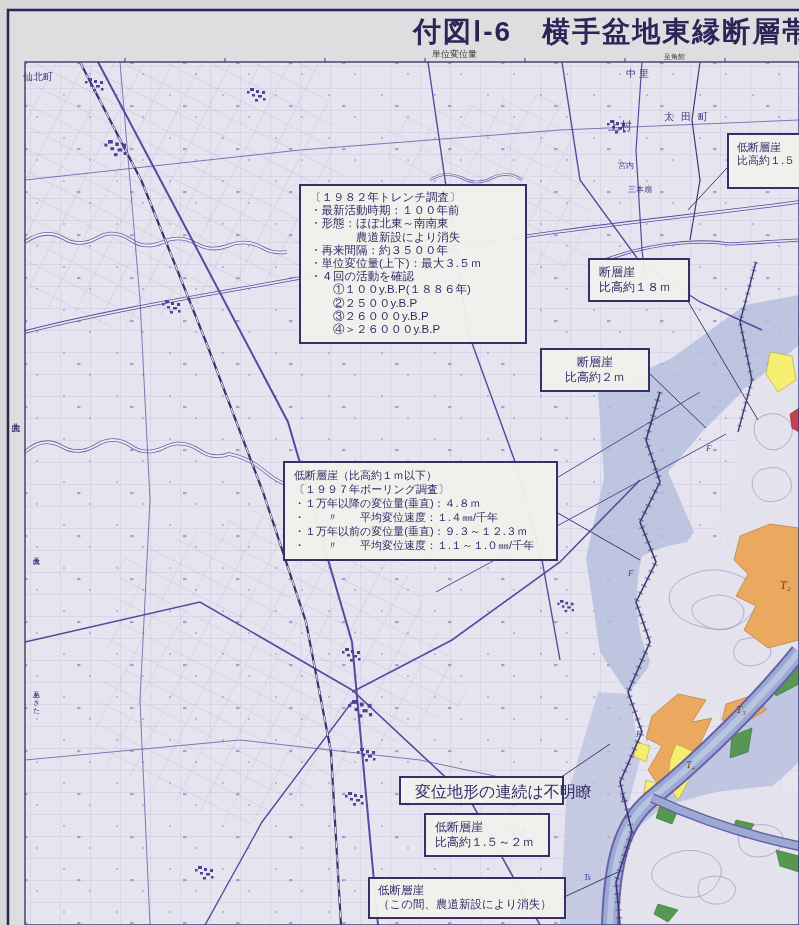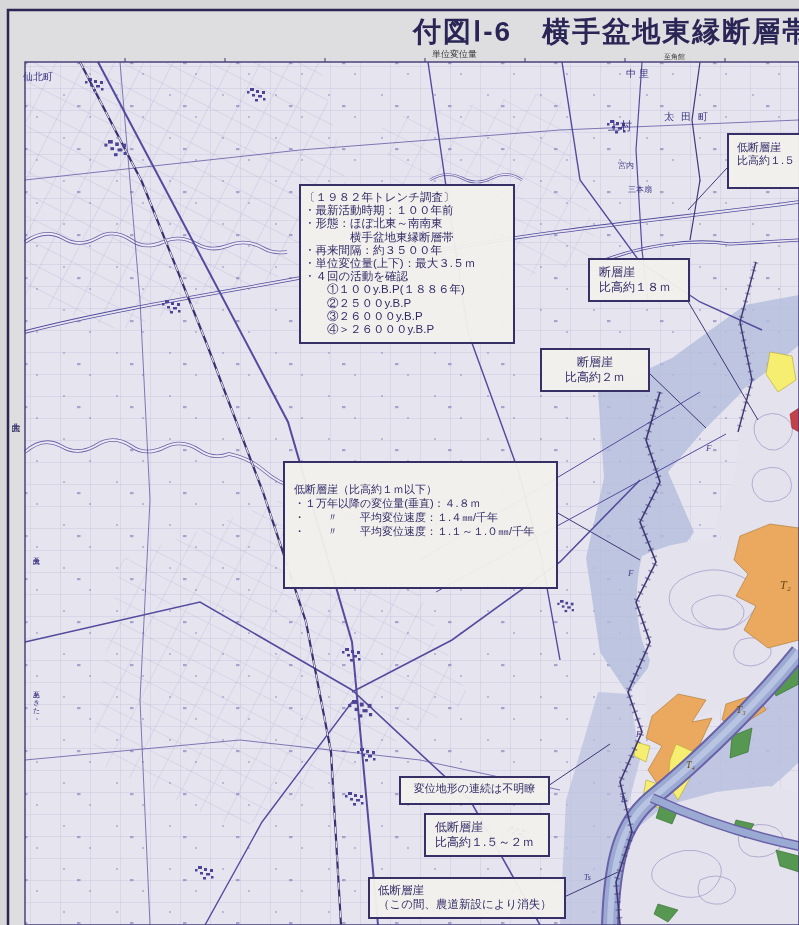--- a/index.html
+++ b/index.html
@@ -191,52 +191,54 @@
 <span class="glab" style="left:736px;top:703px;font-size:11px;">T₃</span>
 <span class="glab" style="left:686px;top:759px;font-size:10px;">T₄</span>
 <span class="glab" style="left:620px;top:795px;font-size:8px;color:#3b3483;">Ts</span>
 <span class="glab" style="left:584px;top:873px;font-size:8px;color:#3b3483;">Ts</span>
 
 <div class="abox" style="left:727px;top:133px;width:92px;height:40px;font-size:11px;padding:6px 8px;">
   <div>低断層崖</div>
   <div>比高約１.５</div>
 </div>
 
-<div class="abox" style="left:299px;top:184px;width:206px;height:146px;font-size:11.5px;line-height:13.2px;padding:5px 3px;">
+<div class="abox" style="left:299px;top:184px;width:206px;height:146px;font-size:11.5px;line-height:13.2px;padding:5px 9px;">
   <div>〔１９８２年トレンチ調査〕</div>
   <div>・最新活動時期：１００年前</div>
   <div>・形態：ほぼ北東～南南東</div>
-  <div>　　　　横手盆地東縁断層帯</div>
+  <div>　　　　農道新設により消失</div>
   <div>・再来間隔：約３５００年</div>
   <div>・単位変位量(上下)：最大３.５ｍ</div>
   <div>・４回の活動を確認</div>
   <div>　　①１００y.B.P(１８８６年)</div>
   <div>　　②２５００y.B.P</div>
   <div>　　③２６０００y.B.P</div>
   <div>　　④＞２６０００y.B.P</div>
 </div>
 
 <div class="abox" style="left:588px;top:258px;width:80px;height:30px;font-size:12px;padding:5px 9px;">
   <div>断層崖</div>
   <div>比高約１８ｍ</div>
 </div>
 
 <div class="abox c" style="left:540px;top:348px;width:88px;height:30px;font-size:12px;padding:5px 9px;">
   <div>断層崖</div>
   <div>比高約２ｍ</div>
 </div>
 
-<div class="abox" style="left:283px;top:461px;width:253px;height:86px;font-size:11px;line-height:14px;padding:19px 9px;">
+<div class="abox" style="left:283px;top:461px;width:253px;height:86px;font-size:11px;line-height:14px;padding:5px 9px;">
   <div>低断層崖（比高約１ｍ以下）</div>
+  <div>〔１９９７年ボーリング調査〕</div>
   <div>・１万年以降の変位量(垂直)：４.８ｍ</div>
   <div>・　　〃　　平均変位速度：１.４㎜/千年</div>
+  <div>・１万年以前の変位量(垂直)：９.３～１２.３ｍ</div>
   <div>・　　〃　　平均変位速度：１.１～１.０㎜/千年</div>
 </div>
 
-<div class="abox c" style="left:399px;top:776px;width:133px;height:17px;font-size:11px;padding:4px 7px;">
+<div class="abox c" style="left:399px;top:776px;width:133px;height:17px;font-size:16px;padding:4px 14px;">
   <div>変位地形の連続は不明瞭</div>
 </div>
 
 <div class="abox" style="left:424px;top:813px;width:104px;height:30px;font-size:12px;padding:5px 9px;">
   <div>低断層崖</div>
   <div>比高約１.５～２ｍ</div>
 </div>
 
 <div class="abox" style="left:368px;top:877px;width:178px;height:30px;font-size:11.5px;padding:4px 8px;">
   <div>低断層崖</div>

